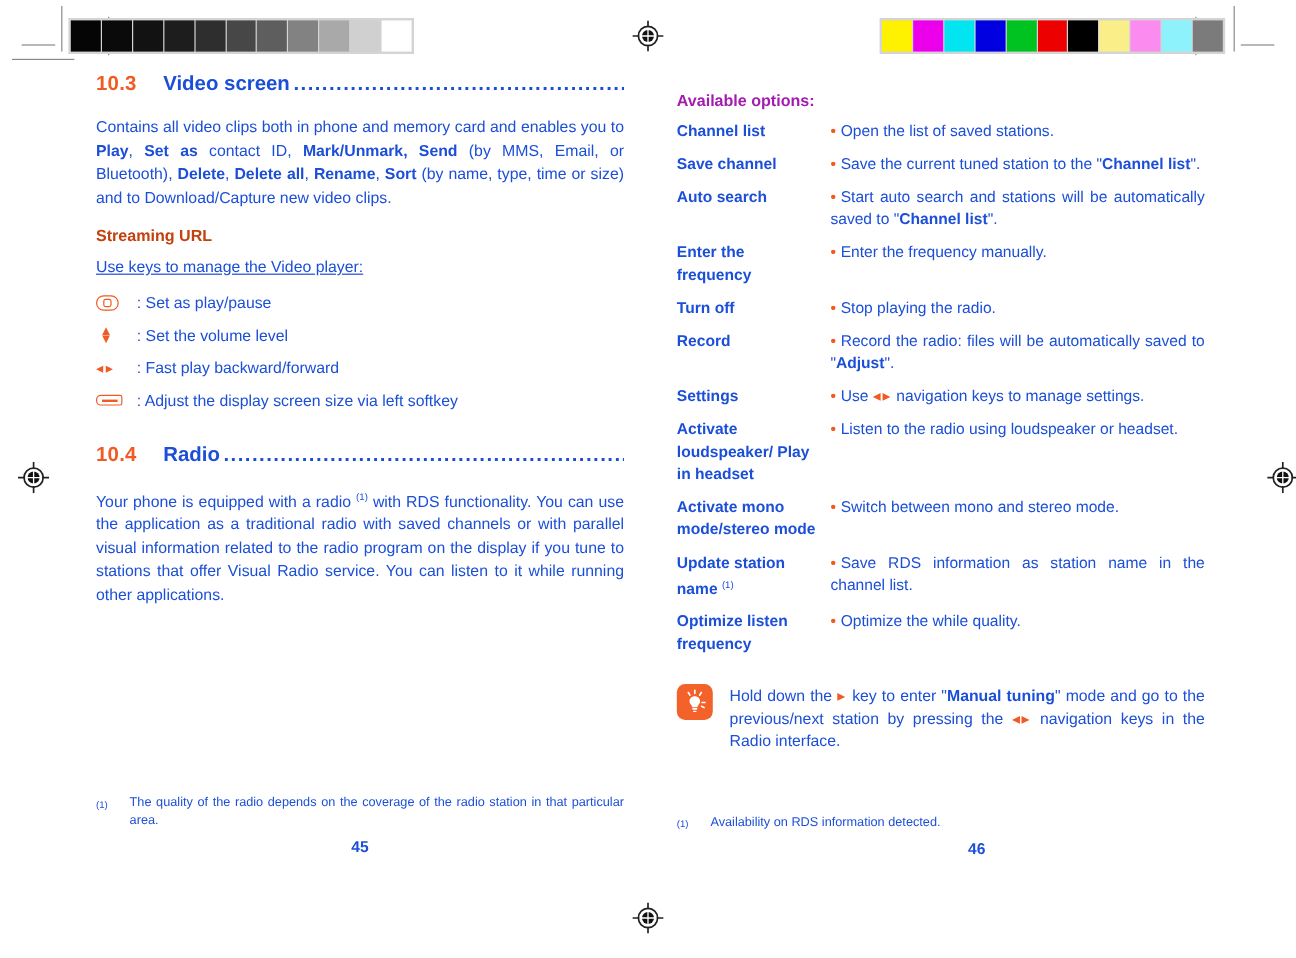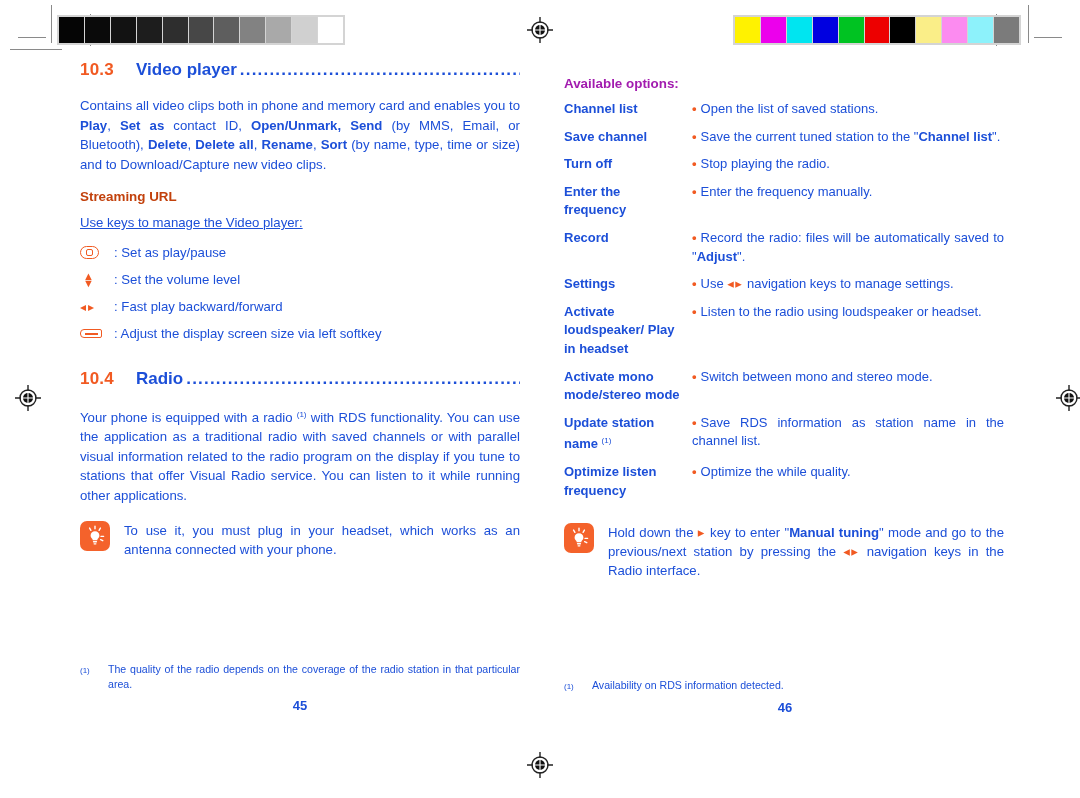--- a/index.html
+++ b/index.html
@@ -310,25 +310,25 @@
       <div class="patch" style="background: rgb(250, 238, 136);"></div>
       <div class="patch" style="background: rgb(252, 139, 240);"></div>
       <div class="patch" style="background: rgb(141, 242, 251);"></div>
       <div class="patch" style="background: rgb(123, 123, 123);"></div>
     </div>
 
   <div class="col" id="col-left">
 
     <div class="sec-head">
       <span class="sec-num">10.3</span>
-      <span class="sec-title">Video player</span>
+      <span class="sec-title">Video screen</span>
       <span class="sec-dots">......................................................</span>
     </div>
 
-    <p class="body">Contains all video clips both in phone and memory card and enables you to <b>Play</b>, <b>Set as</b> contact ID, <b>Open/Unmark, Send</b> (by MMS, Email, or Bluetooth), <b>Delete</b>, <b>Delete all</b>, <b>Rename</b>, <b>Sort</b> (by name, type, time or size) and to Download/Capture new video clips.</p>
+    <p class="body">Contains all video clips both in phone and memory card and enables you to <b>Play</b>, <b>Set as</b> contact ID, <b>Mark/Unmark, Send</b> (by MMS, Email, or Bluetooth), <b>Delete</b>, <b>Delete all</b>, <b>Rename</b>, <b>Sort</b> (by name, type, time or size) and to Download/Capture new video clips.</p>
 
     <div class="sub-head">Streaming URL</div>
 
     <p class="body nojust" style="margin-bottom:11px;">Use keys to manage the Video player:</p>
 
     <div class="keyrow">
       <span class="glyph">
           <span class="ico-ok">
             <i></i>
           </span>
@@ -355,32 +355,20 @@
     </div>
 
     <div class="sec-head" style="margin-top:26px;">
       <span class="sec-num">10.4</span>
       <span class="sec-title">Radio</span>
       <span class="sec-dots">............................................................</span>
     </div>
 
     <p class="body">Your phone is equipped with a radio <sup class="fn">(1)</sup> with RDS functionality. You can use the application as a traditional radio with saved channels or with parallel visual information related to the radio program on the display if you tune to stations that offer Visual Radio service. You can listen to it while running other applications.</p>
 
-    <div class="tip">
-      <div class="tip-icon">
-        <svg width="20" height="22" viewBox="0 0 20 22">
-          <path d="M10 6.2c2.6 0 4.4 1.9 4.4 4.2 0 1.7-1 2.6-1.6 3.4-.4.5-.5.9-.5 1.5h-4.6c0-.6-.1-1-.5-1.5-.6-.8-1.6-1.7-1.6-3.4 0-2.3 1.8-4.2 4.4-4.2z" fill="#fff"></path>
-          <rect x="7.9" y="16.1" width="4.2" height="1.3" rx=".6" fill="#fff"></rect>
-          <rect x="8.5" y="18.2" width="3" height="1.2" rx=".6" fill="#fff"></rect>
-          <path d="M10 1.2v2.6M4.6 3.1l1.3 2.2M15.4 3.1l-1.3 2.2" stroke="#fff" stroke-width="1.4" stroke-linecap="round"></path>
-          <path d="M16 11.4h2.6M15.6 14.6l2.2 1.1" stroke="#fff" stroke-width="1.3" stroke-linecap="round"></path>
-        </svg>
-      </div>
-      <div class="tip-text">To use it, you must plug in your headset, which works as an antenna connected with your phone.</div>
-    </div>
   </div>
 
   <div class="footnote" style="left:80px; top:662px; width:440px;">
     <span class="fmark">(1)</span>
     <span class="ftext">The quality of the radio depends on the coverage of the radio station in that particular area.</span>
   </div>
   <div class="folio" style="left:250px; top:698px; width:100px;">45</div>
 
   <div class="col" id="col-right" style="top:76px;">
     <div class="avail-head">Available options:</div>
@@ -389,26 +377,30 @@
       <tbody>
         <tr>
           <td class="opt-term">Channel list</td>
           <td class="opt-desc"><span class="bul">•</span><span>Open the list of saved stations.</span></td>
         </tr>
         <tr>
           <td class="opt-term">Save channel</td>
           <td class="opt-desc"><span class="bul">•</span><span>Save the current tuned station to the "<b>Channel list</b>".</span></td>
         </tr>
         <tr>
+          <td class="opt-term">Auto search</td>
+          <td class="opt-desc"><span class="bul">•</span><span>Start auto search and stations will be automatically saved to "<b>Channel list</b>".</span></td>
+        </tr>
+        <tr>
+          <td class="opt-term">Enter the frequency</td>
+          <td class="opt-desc"><span class="bul">•</span><span>Enter the frequency manually.</span></td>
+        </tr>
+        <tr>
           <td class="opt-term">Turn off</td>
           <td class="opt-desc"><span class="bul">•</span><span>Stop playing the radio.</span></td>
-        </tr>
-        <tr>
-          <td class="opt-term">Enter the frequency</td>
-          <td class="opt-desc"><span class="bul">•</span><span>Enter the frequency manually.</span></td>
         </tr>
         <tr>
           <td class="opt-term">Record</td>
           <td class="opt-desc"><span class="bul">•</span><span>Record the radio: files will be automatically saved to "<b>Adjust</b>".</span></td>
         </tr>
         <tr>
           <td class="opt-term">Settings</td>
           <td class="opt-desc"><span class="bul">•</span><span>Use <span class="navglyph">◂▸</span> navigation keys to manage settings.</span></td>
         </tr>
         <tr>
@@ -441,21 +433,21 @@
         </svg>
       </div>
       <div class="tip-text">Hold down the <span class="navglyph">▸</span> key to enter "<b>Manual tuning</b>" mode and go to the previous/next station by pressing the <span class="navglyph">◂▸</span> navigation keys in the Radio interface.</div>
     </div>
   </div>
 
   <div class="footnote" style="left:564px; top:678px; width:440px;">
     <span class="fmark">(1)</span>
     <span class="ftext">Availability on RDS information detected.</span>
   </div>
-  <div class="folio" style="left:735px; top:700px; width:100px;">46</div>
+  <div class="folio" style="left:764px; top:700px; width:100px;">46</div>
 
   <div class="slug">
     
     
     
     
     
     
   </div>
 

